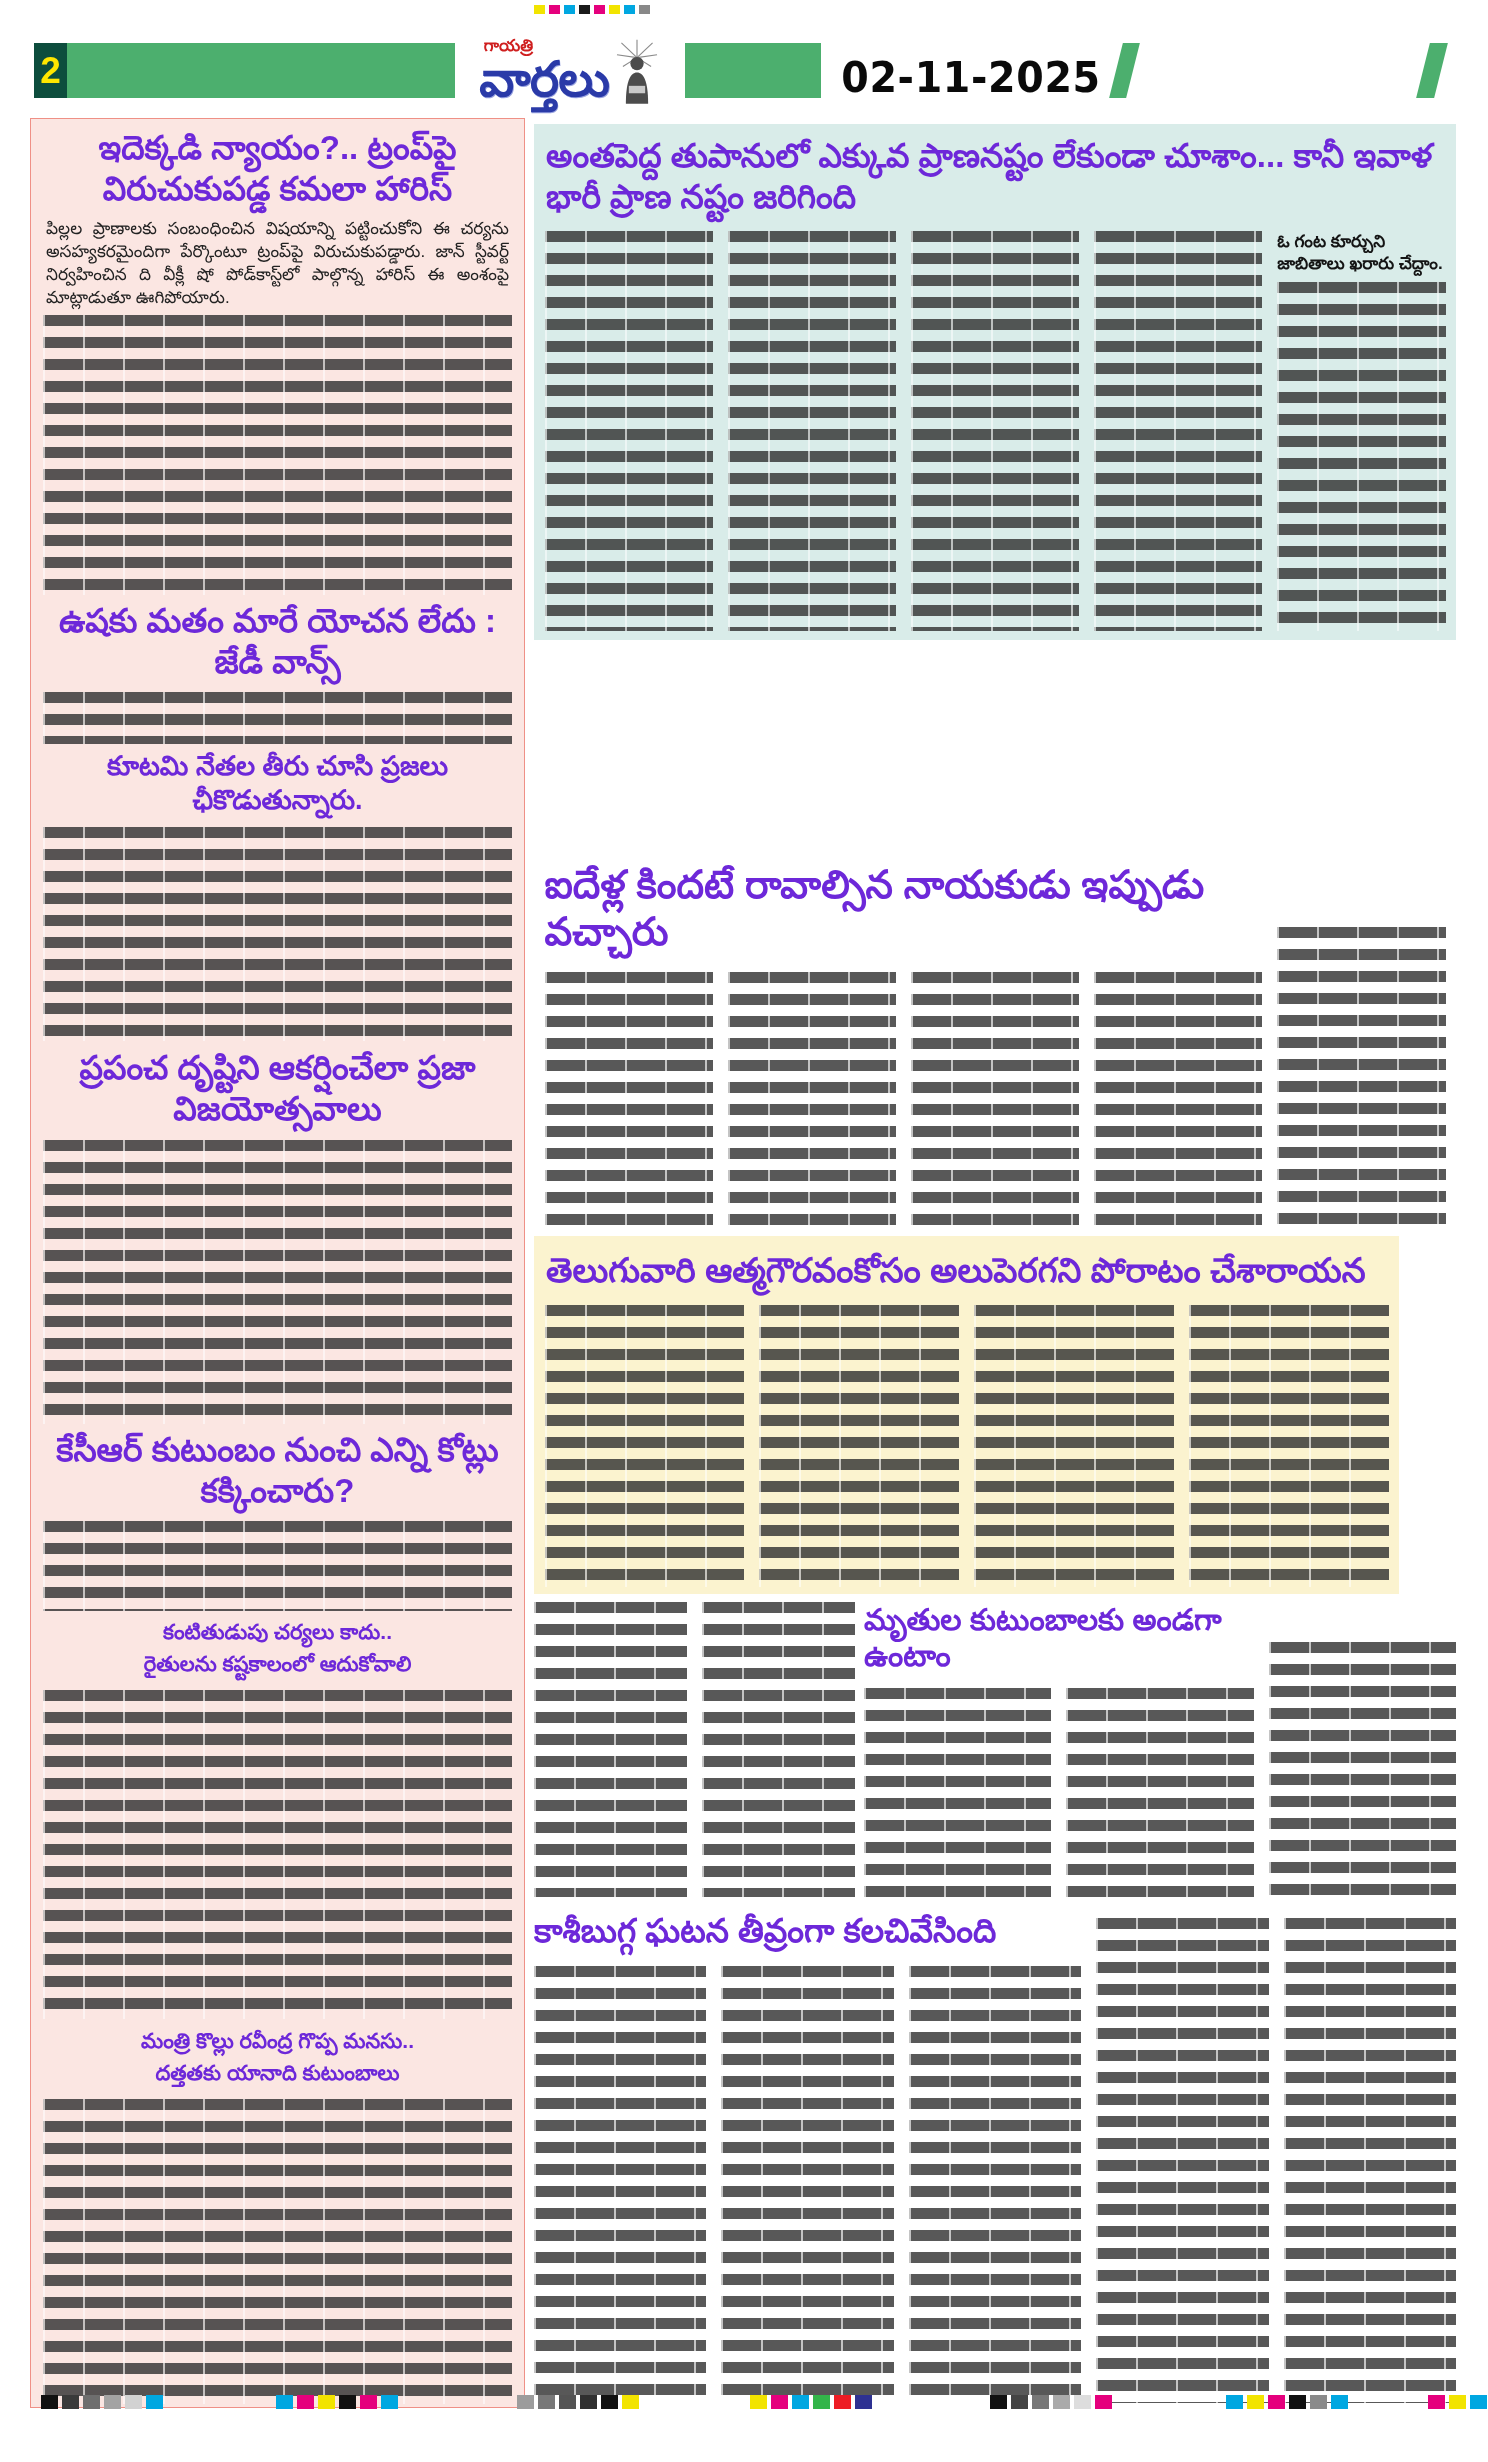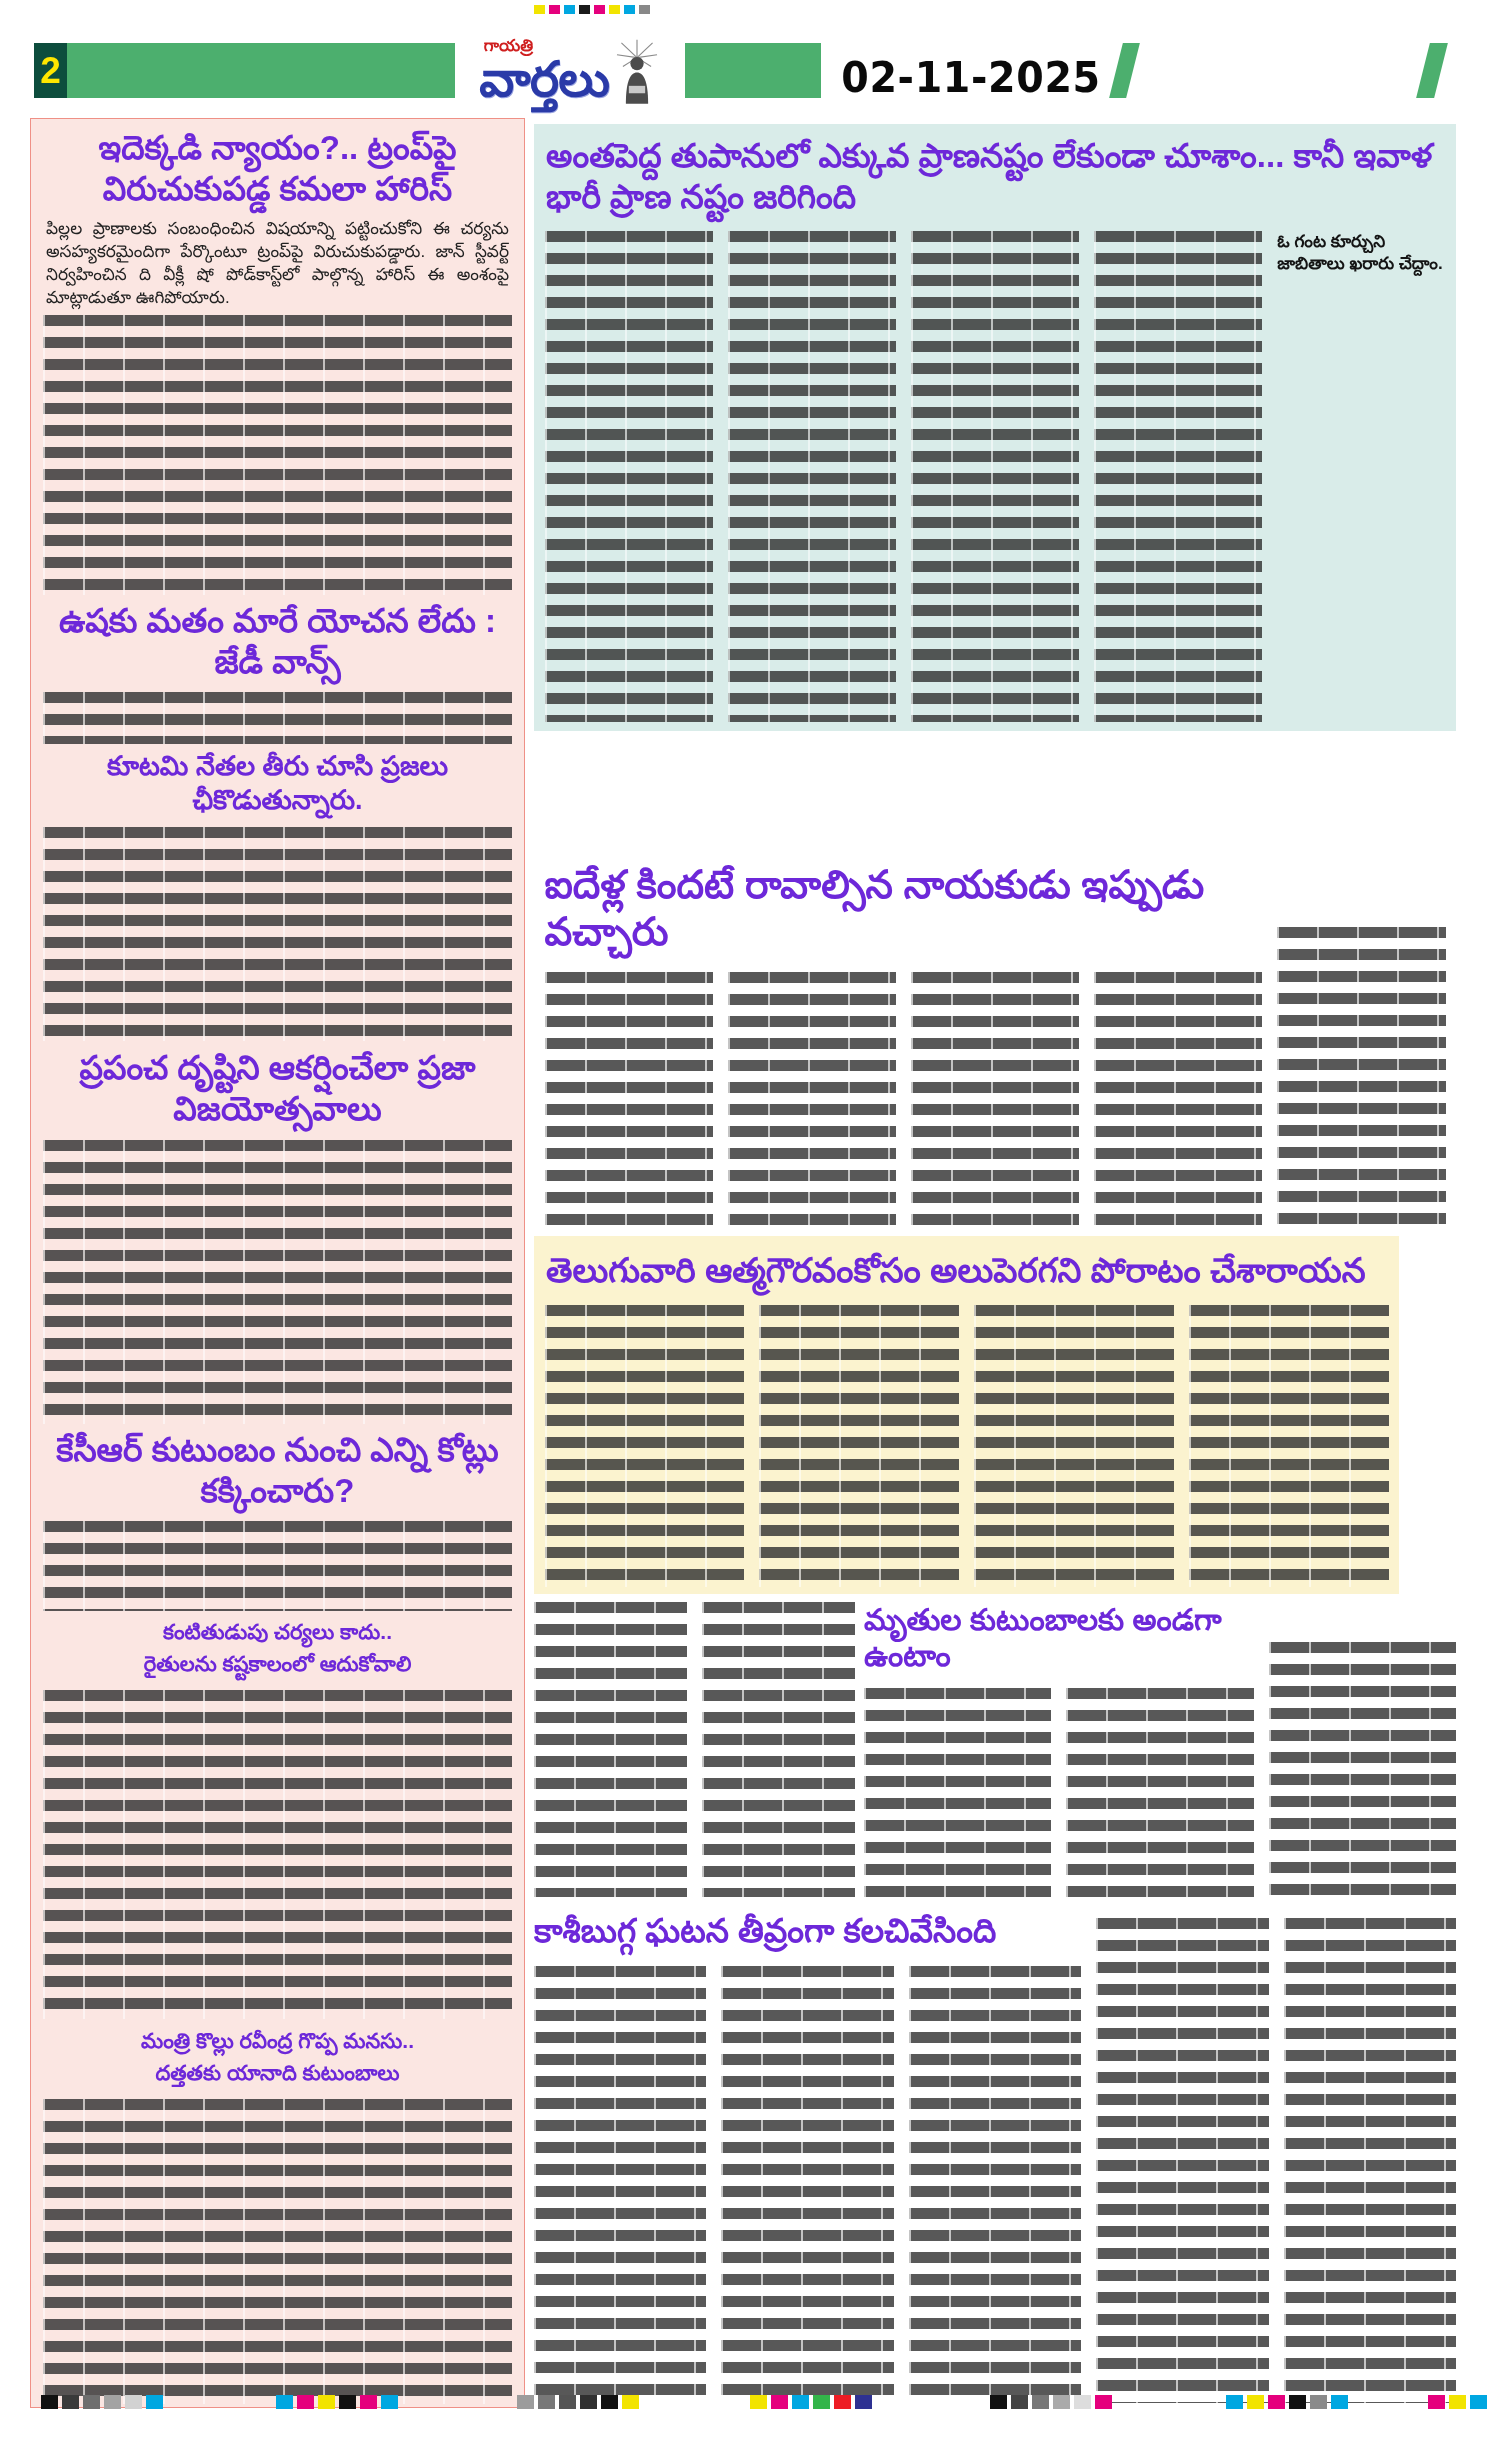--- a/index.html
+++ b/index.html
@@ -51,27 +51,27 @@
   .lead{
     margin:7.5px 3px 6px;font-size:17px;line-height:23px;text-align:justify;color:#222;
   }
   .greek{
     flex:1 1 auto;min-height:21px;opacity:.82;
     background:
       repeating-linear-gradient(to right, rgba(255,255,255,.65) 0 2.2px, transparent 2.2px 40px),
       repeating-linear-gradient(to bottom, #343434 0 11.2px, transparent 11.2px 22px);
   }
   .cyan-box{
-    position:absolute;left:534px;top:124px;width:922px;height:607px;
+    position:absolute;left:534px;top:124px;width:922px;height:516px;
     background:#d9ece9;box-sizing:border-box;padding:9px 10.5px;
     display:flex;flex-direction:column;
   }
   .cyan-box h2{font-size:33px;line-height:1.25;margin:1.5px 1.5px 13.5px;}
   .cols{display:flex;gap:15px;flex:1 1 auto;}
-  .col{flex:1 1 0;display:flex;flex-direction:row;}
+  .col{flex:1 1 0;display:flex;flex-direction:column;}
   .col-bold-line{
     font-size:17px;font-weight:700;line-height:22.5px;color:#141414;margin:0 0 6px;
   }
   .white-sec{position:absolute;left:534px;width:922px;box-sizing:border-box;
     display:flex;flex-direction:column;padding:4.5px 10.5px;}
   .sec-leader{top:844px;height:386px;}
   .sec-leader h2{font-size:39px;line-height:1.2;width:78%;margin:13.5px 0 16.5px;}
   .yellow-box{
     position:absolute;left:534px;top:1236px;width:865px;height:358px;
     background:#fbf3cf;box-sizing:border-box;padding:7.5px 10.5px;

